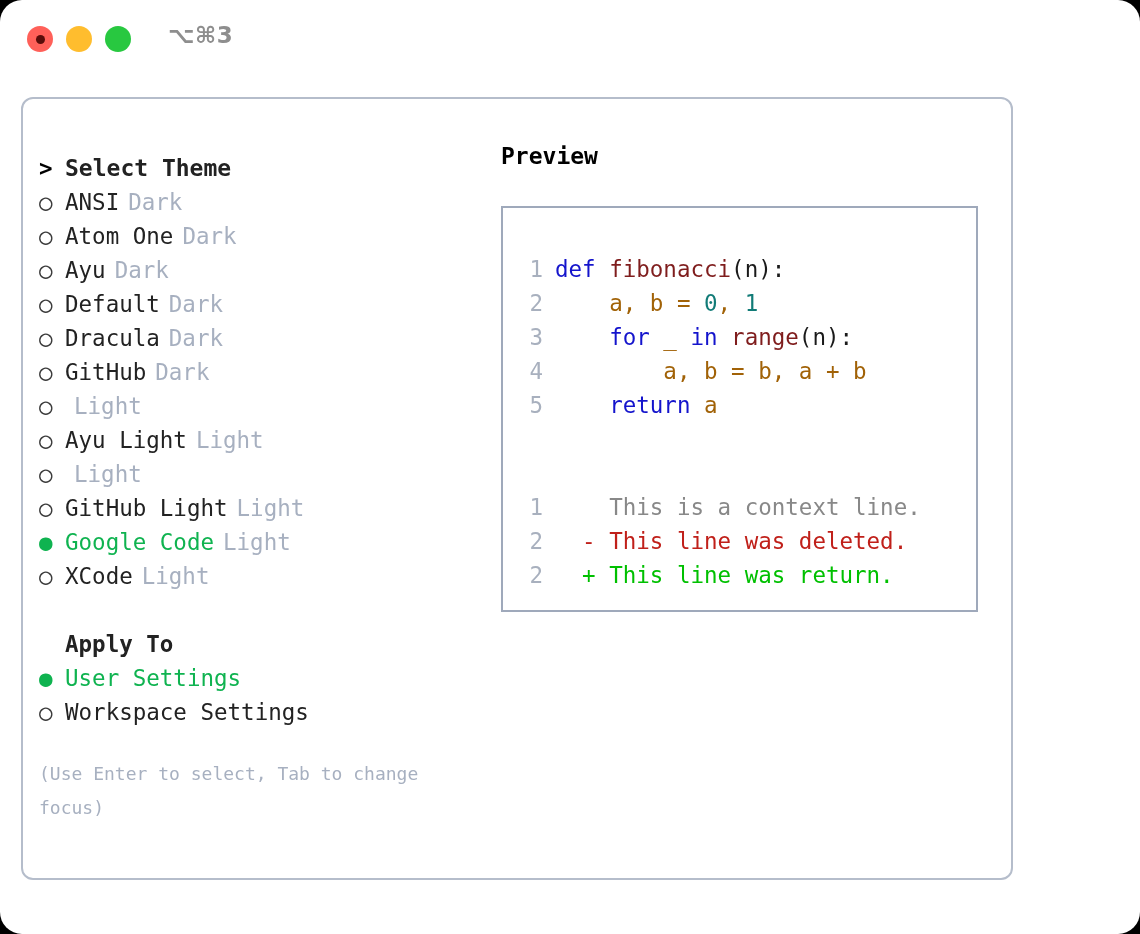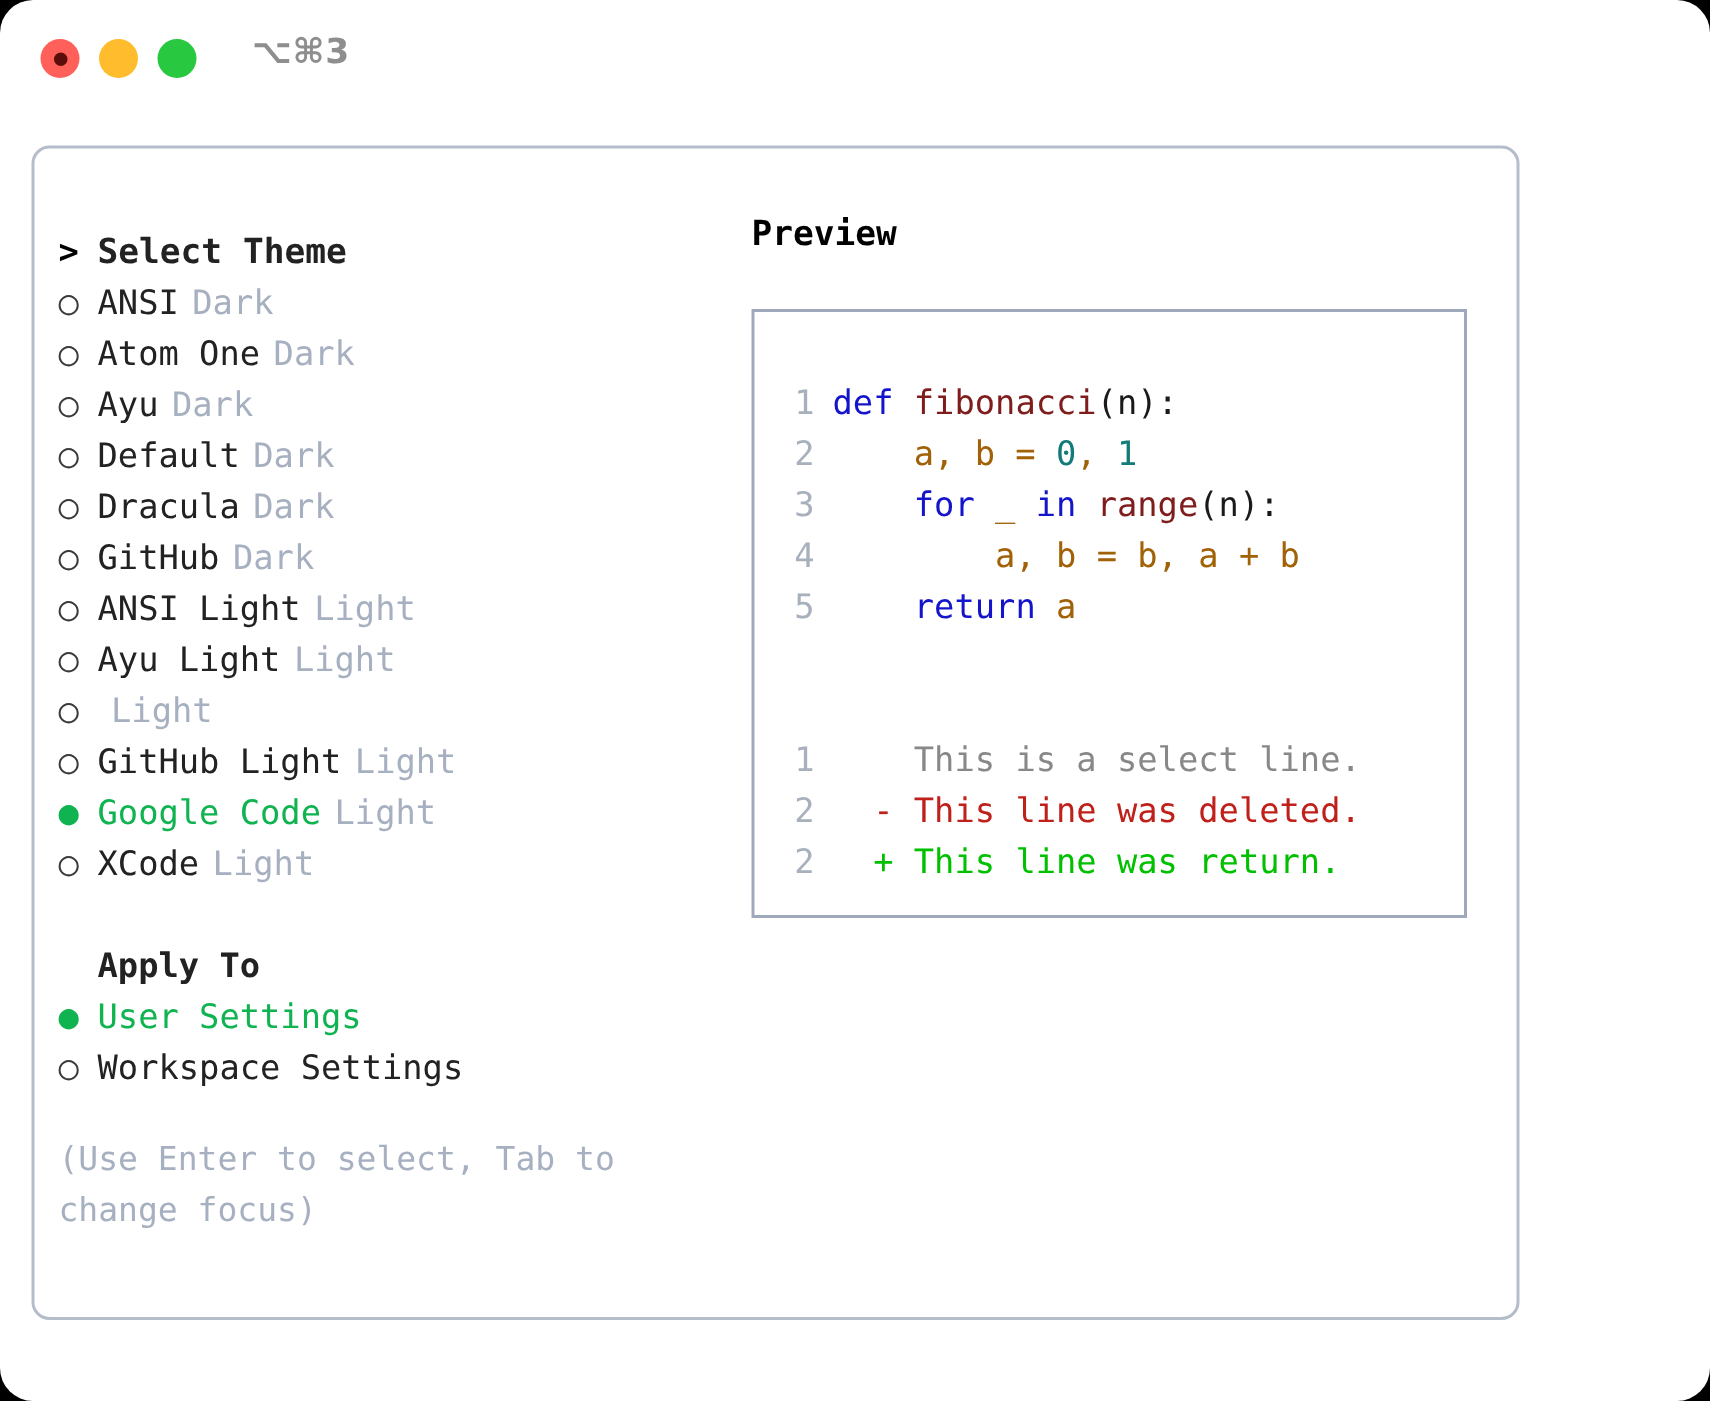--- a/index.html
+++ b/index.html
@@ -119,21 +119,21 @@
   }
   #list-header .marker { color: #000000; font-weight: bold; }
   .spacer-row { height: 34px; }
   #apply-header {
     font-weight: bold;
     color: #000000;
   }
   #apply-header .marker { color: transparent; }
   #hint-text {
     margin-top: 28px;
-    font-size: 22px;
+    font-size: 18px;
     line-height: 34px;
     color: #a7b0c0;
     width: 405px;
   }
 
   
   #preview-column {
     position: absolute;
     left: 478px;
     top: 40px;
@@ -225,21 +225,20 @@
             <span class="label">Dracula</span>
             <span class="badge">Dark</span>
           </div>
           <div class="row">
             <span class="marker">○</span>
             <span class="label">GitHub</span>
             <span class="badge">Dark</span>
           </div>
           <div class="row">
             <span class="marker">○</span>
-            <span class="label">ANSI Light</span>
             <span class="badge">Light</span>
           </div>
           <div class="row">
             <span class="marker">○</span>
             <span class="label">Ayu Light</span>
             <span class="badge">Light</span>
           </div>
           <div class="row">
             <span class="marker">○</span>
             <span class="badge">Light</span>
@@ -288,21 +287,21 @@
         <div id="code-lines">
             <div class="code-line"><span class="ln">1</span><span class="kw">def </span><span class="fn">fibonacci</span><span class="punc">(n):</span></div>
             <div class="code-line"><span class="ln">2</span><span class="plain">    a, b = </span><span class="num">0</span><span class="plain">, </span><span class="num">1</span></div>
             <div class="code-line"><span class="ln">3</span><span class="plain">    </span><span class="kw">for</span><span class="plain"> _ </span><span class="kw">in</span><span class="plain"> </span><span class="fn">range</span><span class="punc">(n):</span></div>
             <div class="code-line"><span class="ln">4</span><span class="plain">        a, b = b, a + b</span></div>
             <div class="code-line"><span class="ln">5</span><span class="plain">    </span><span class="kw">return</span><span class="plain"> a</span></div>
           </div>
         <div class="gap-line"></div>
         <div class="gap-line"></div>
         <div id="diff-lines">
-            <div class="code-line"><span class="ln">1</span><span class="diff-ctx">    </span><span class="diff-ctx">This is a select line.</span></div>
+            <div class="code-line"><span class="ln">1</span><span class="diff-ctx">    </span><span class="diff-ctx">This is a context line.</span></div>
             <div class="code-line"><span class="ln">2</span><span class="diff-del">  - </span><span class="diff-del">This line was deleted.</span></div>
             <div class="code-line"><span class="ln">2</span><span class="diff-add">  + </span><span class="diff-add">This line was return.</span></div>
           </div>
       </div>
     </div>
 
   </div>
 </div>
 
 </body></html>

